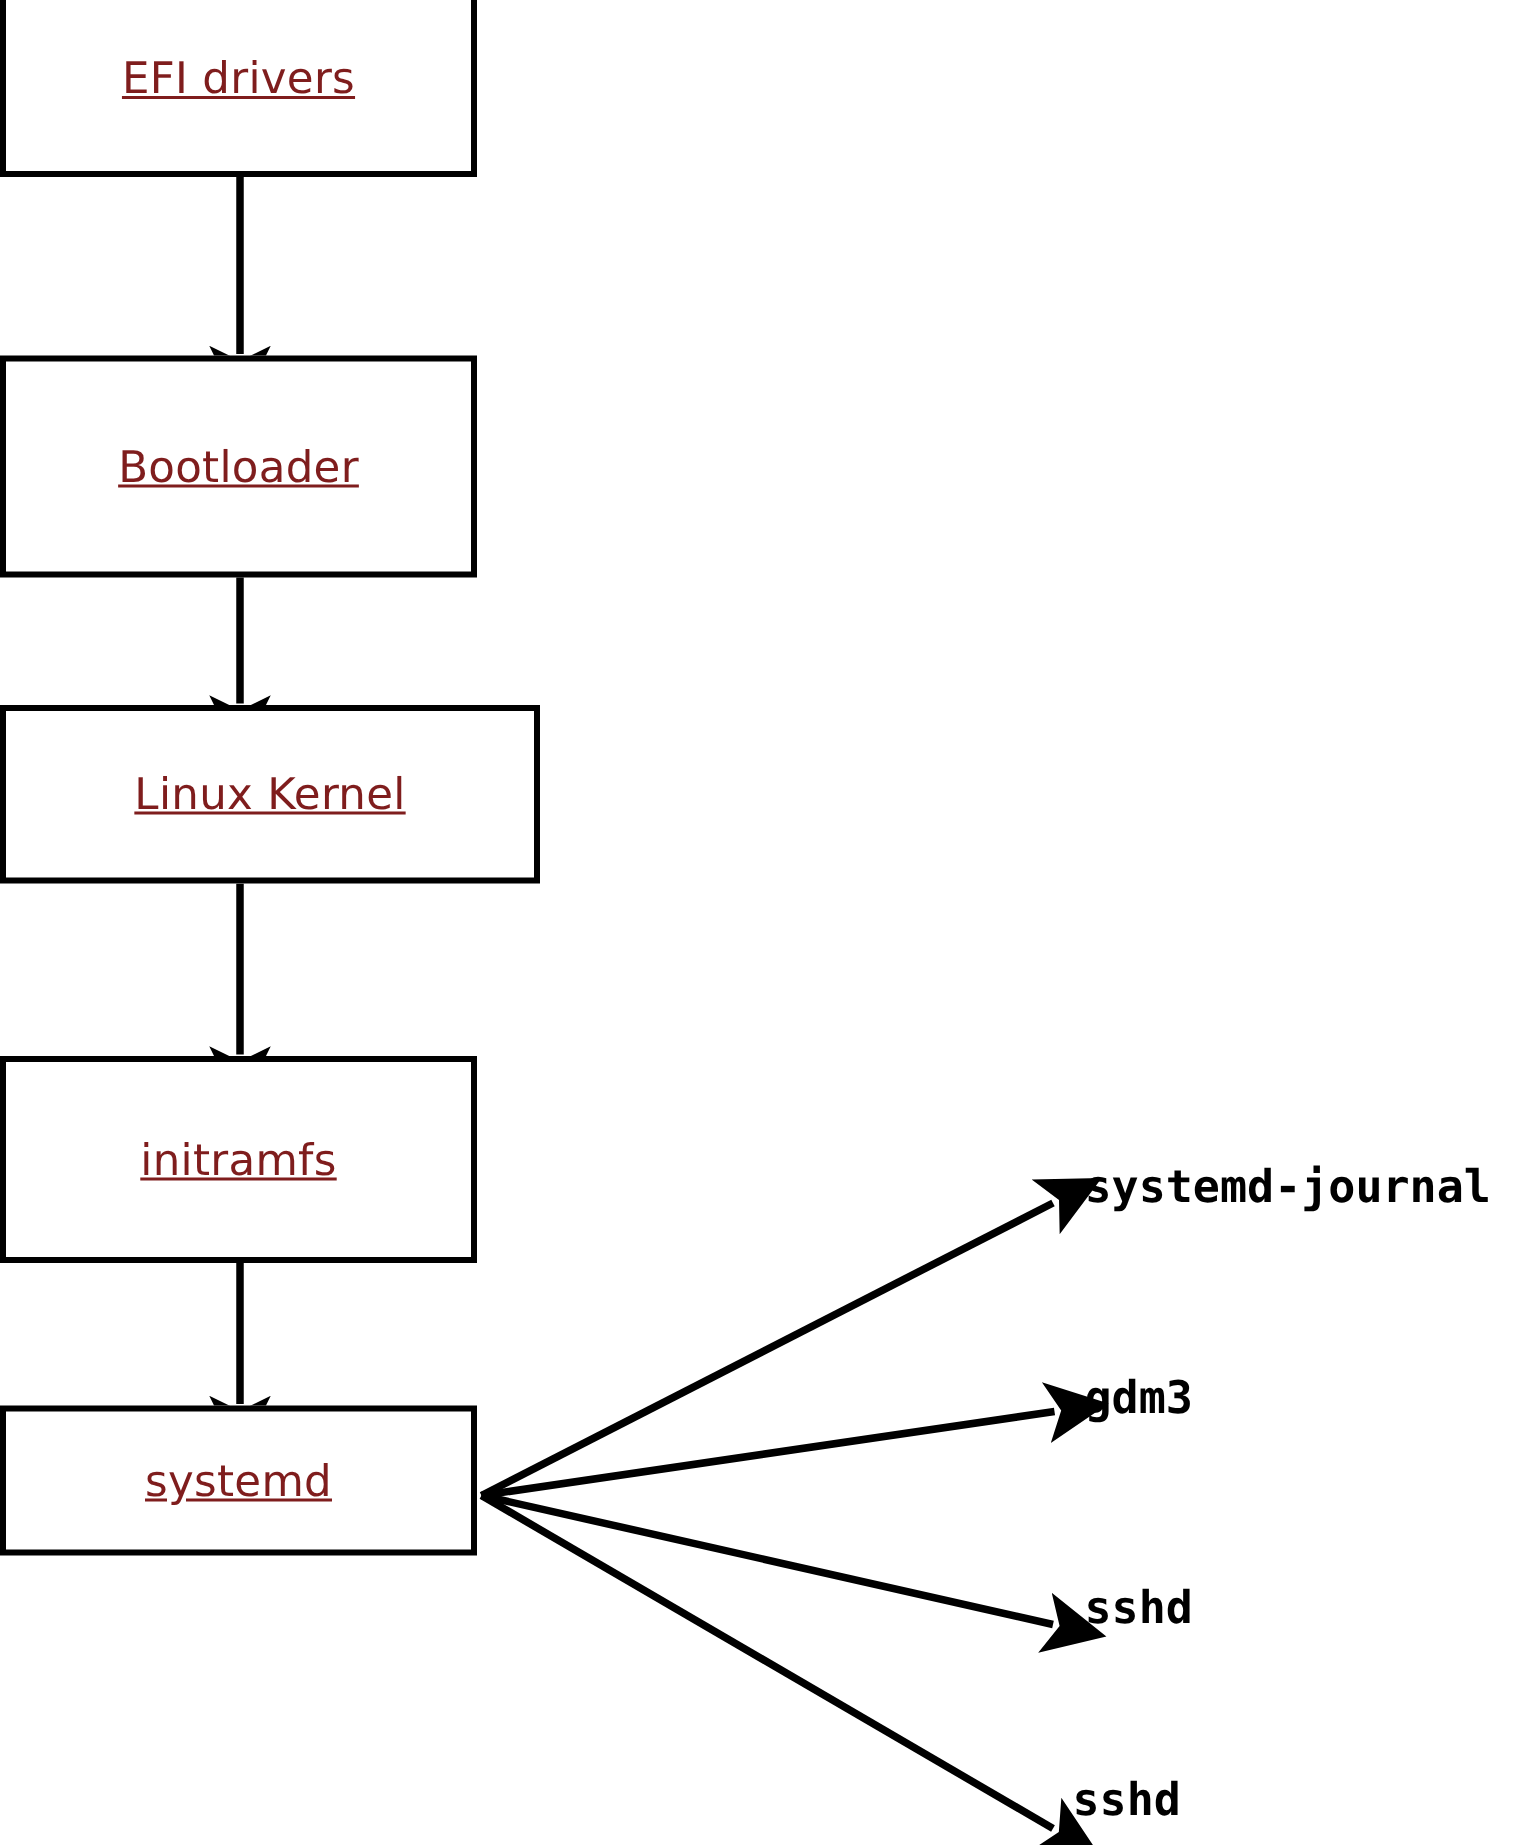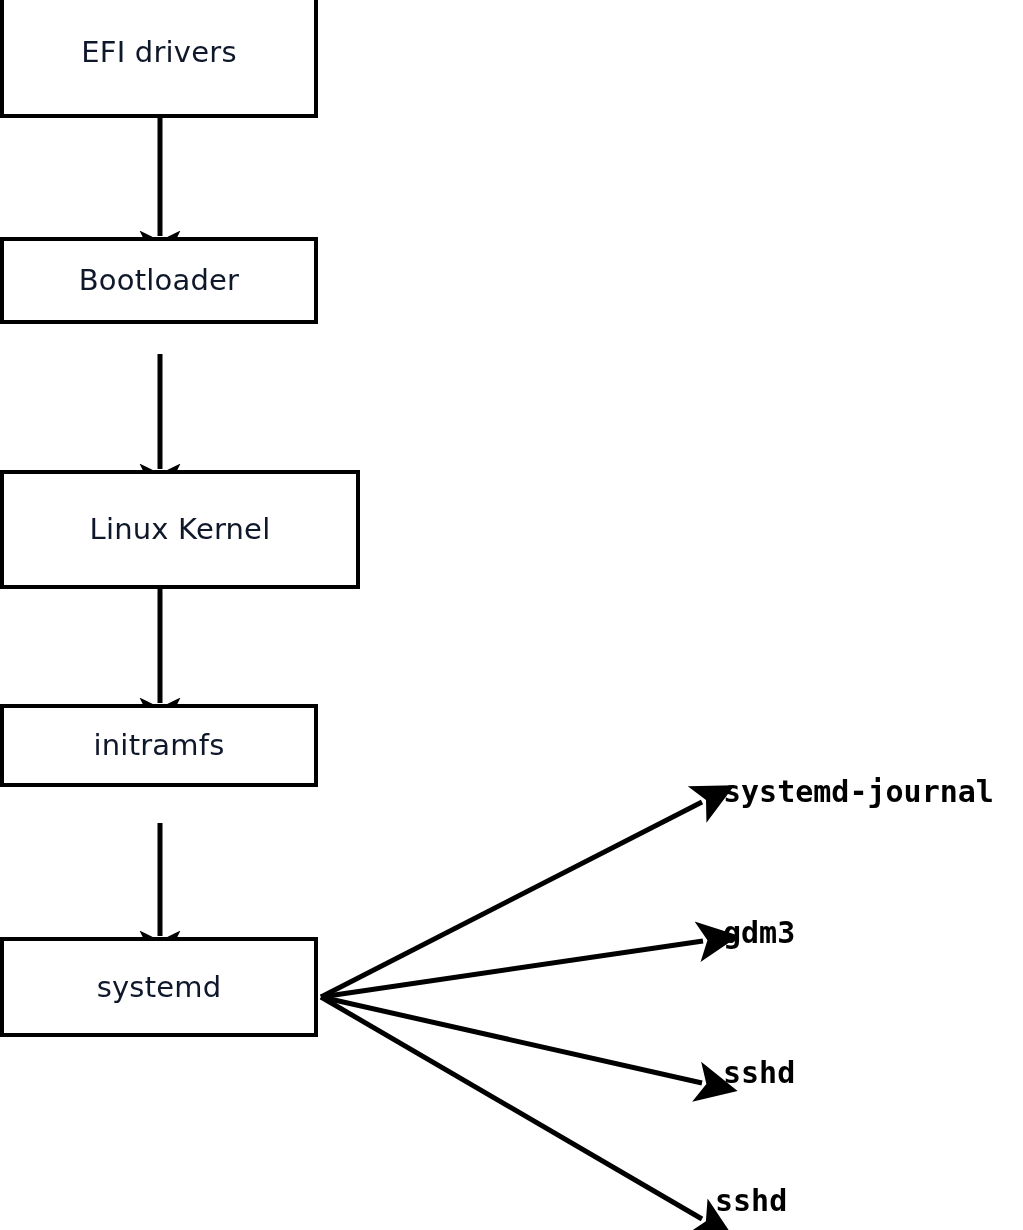--- a/index.html
+++ b/index.html
@@ -34,23 +34,24 @@
     border: 4px solid #000000;
     display: flex;
     align-items: center;
     justify-content: center;
     z-index: 2;
   }
   .node-label {
     font-family: "DejaVu Sans", sans-serif;
     font-size: 29px;
     line-height: 1;
-    color: #0f172a;
+    color: #7f1d1d;
     letter-spacing: 0.2px;
     white-space: nowrap;
+    text-decoration: underline;
   }
   .leaf-label {
     position: absolute;
     font-family: "DejaVu Sans Mono", monospace;
     font-size: 30px;
     line-height: 1;
     color: #000000;
     white-space: nowrap;
     z-index: 2;
     font-weight: bold;
@@ -90,27 +91,27 @@
         <line x1="321" y1="997" x2="703" y2="941"></line>
         <line x1="321" y1="997" x2="702" y2="1083"></line>
         <line x1="321" y1="997" x2="702" y2="1219"></line>
       </g>
   </svg>
 
   <div id="nodes">
       <div class="node-box" style="left: 0px; top: -14px; width: 318px; height: 132px; border-color: rgb(0, 0, 0);">
         <span class="node-label">EFI drivers</span>
       </div>
-      <div class="node-box" style="left: 0px; top: 237px; width: 318px; height: 87px; border-color: rgb(0, 0, 0);">
+      <div class="node-box" style="left: 0px; top: 237px; width: 318px; height: 148px; border-color: rgb(0, 0, 0);">
         <span class="node-label">Bootloader</span>
       </div>
       <div class="node-box" style="left: 0px; top: 470px; width: 360px; height: 119px; border-color: rgb(0, 0, 0);">
         <span class="node-label">Linux Kernel</span>
       </div>
-      <div class="node-box" style="left: 0px; top: 704px; width: 318px; height: 83px; border-color: rgb(0, 0, 0); text-align: right;">
+      <div class="node-box" style="left: 0px; top: 704px; width: 318px; height: 138px; border-color: rgb(0, 0, 0); text-align: right;">
         <span class="node-label">initramfs</span>
       </div>
       <div class="node-box" style="left: 0px; top: 937px; width: 318px; height: 100px; border-color: rgb(0, 0, 0);">
         <span class="node-label">systemd</span>
       </div>
     </div>
   <div id="leaves">
       <div class="leaf-label" style="left: 723px; top: 777px;">systemd-journal</div>
       <div class="leaf-label" style="left: 723px; top: 918px;">gdm3</div>
       <div class="leaf-label" style="left: 723px; top: 1058px;">sshd</div>

